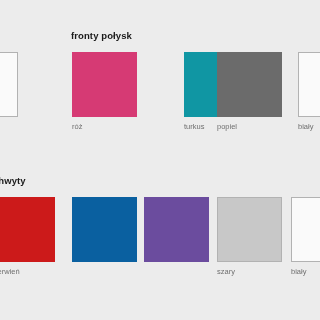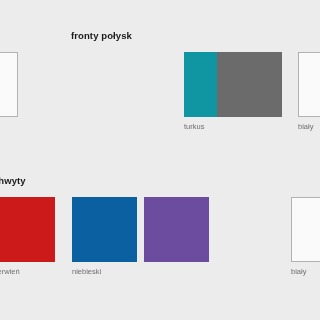--- a/index.html
+++ b/index.html
@@ -78,28 +78,33 @@
 
   <div class="group group-top">
     <div class="group-title title-top">fronty połysk</div>
     <div class="swatch-row">
 
       <div class="swatch-cell" style="left:-47px;">
         <div class="swatch bordered" style="background:#fafafa;"></div>
         <div class="swatch-label">biały</div>
       </div>
 
+      <div class="swatch-cell" style="left:72px;">
+        <div class="swatch" style="background:#d63a74;"></div>
+        <div class="swatch-label">róż</div>
+      </div>
 
       <div class="swatch-cell" style="left:144px;margin-left:40px;">
         <div class="swatch" style="background:#1096a3;"></div>
         <div class="swatch-label">turkus</div>
       </div>
 
       <div class="swatch-cell" style="left:217px;">
         <div class="swatch" style="background:#6b6b6b;"></div>
+        <div class="swatch-label">popiel</div>
       </div>
 
       <div class="swatch-cell" style="left:298px;">
         <div class="swatch bordered" style="background:#fafafa;"></div>
         <div class="swatch-label">biały</div>
       </div>
 
     </div>
   </div>
 
@@ -107,27 +112,30 @@
     <div class="group-title title-bottom">uchwyty</div>
     <div class="swatch-row">
 
       <div class="swatch-cell" style="left:-10px;">
         <div class="swatch" style="background:#cc1a1a;"></div>
         <div class="swatch-label">czerwień</div>
       </div>
 
       <div class="swatch-cell" style="left:72px;">
         <div class="swatch" style="background:#0a60a0;"></div>
-        <div class="swatch-label">niebieski</div>
       </div>
 
       <div class="swatch-cell" style="left:144px;">
         <div class="swatch" style="background:#6b4c9e;"></div>
       </div>
 
+      <div class="swatch-cell" style="left:217px;">
+        <div class="swatch bordered" style="background:#c8c8c8;"></div>
+        <div class="swatch-label">szary</div>
+      </div>
 
       <div class="swatch-cell" style="left:291px;">
         <div class="swatch bordered" style="background:#fafafa;"></div>
         <div class="swatch-label">biały</div>
       </div>
 
     </div>
   </div>
 
 </div>

